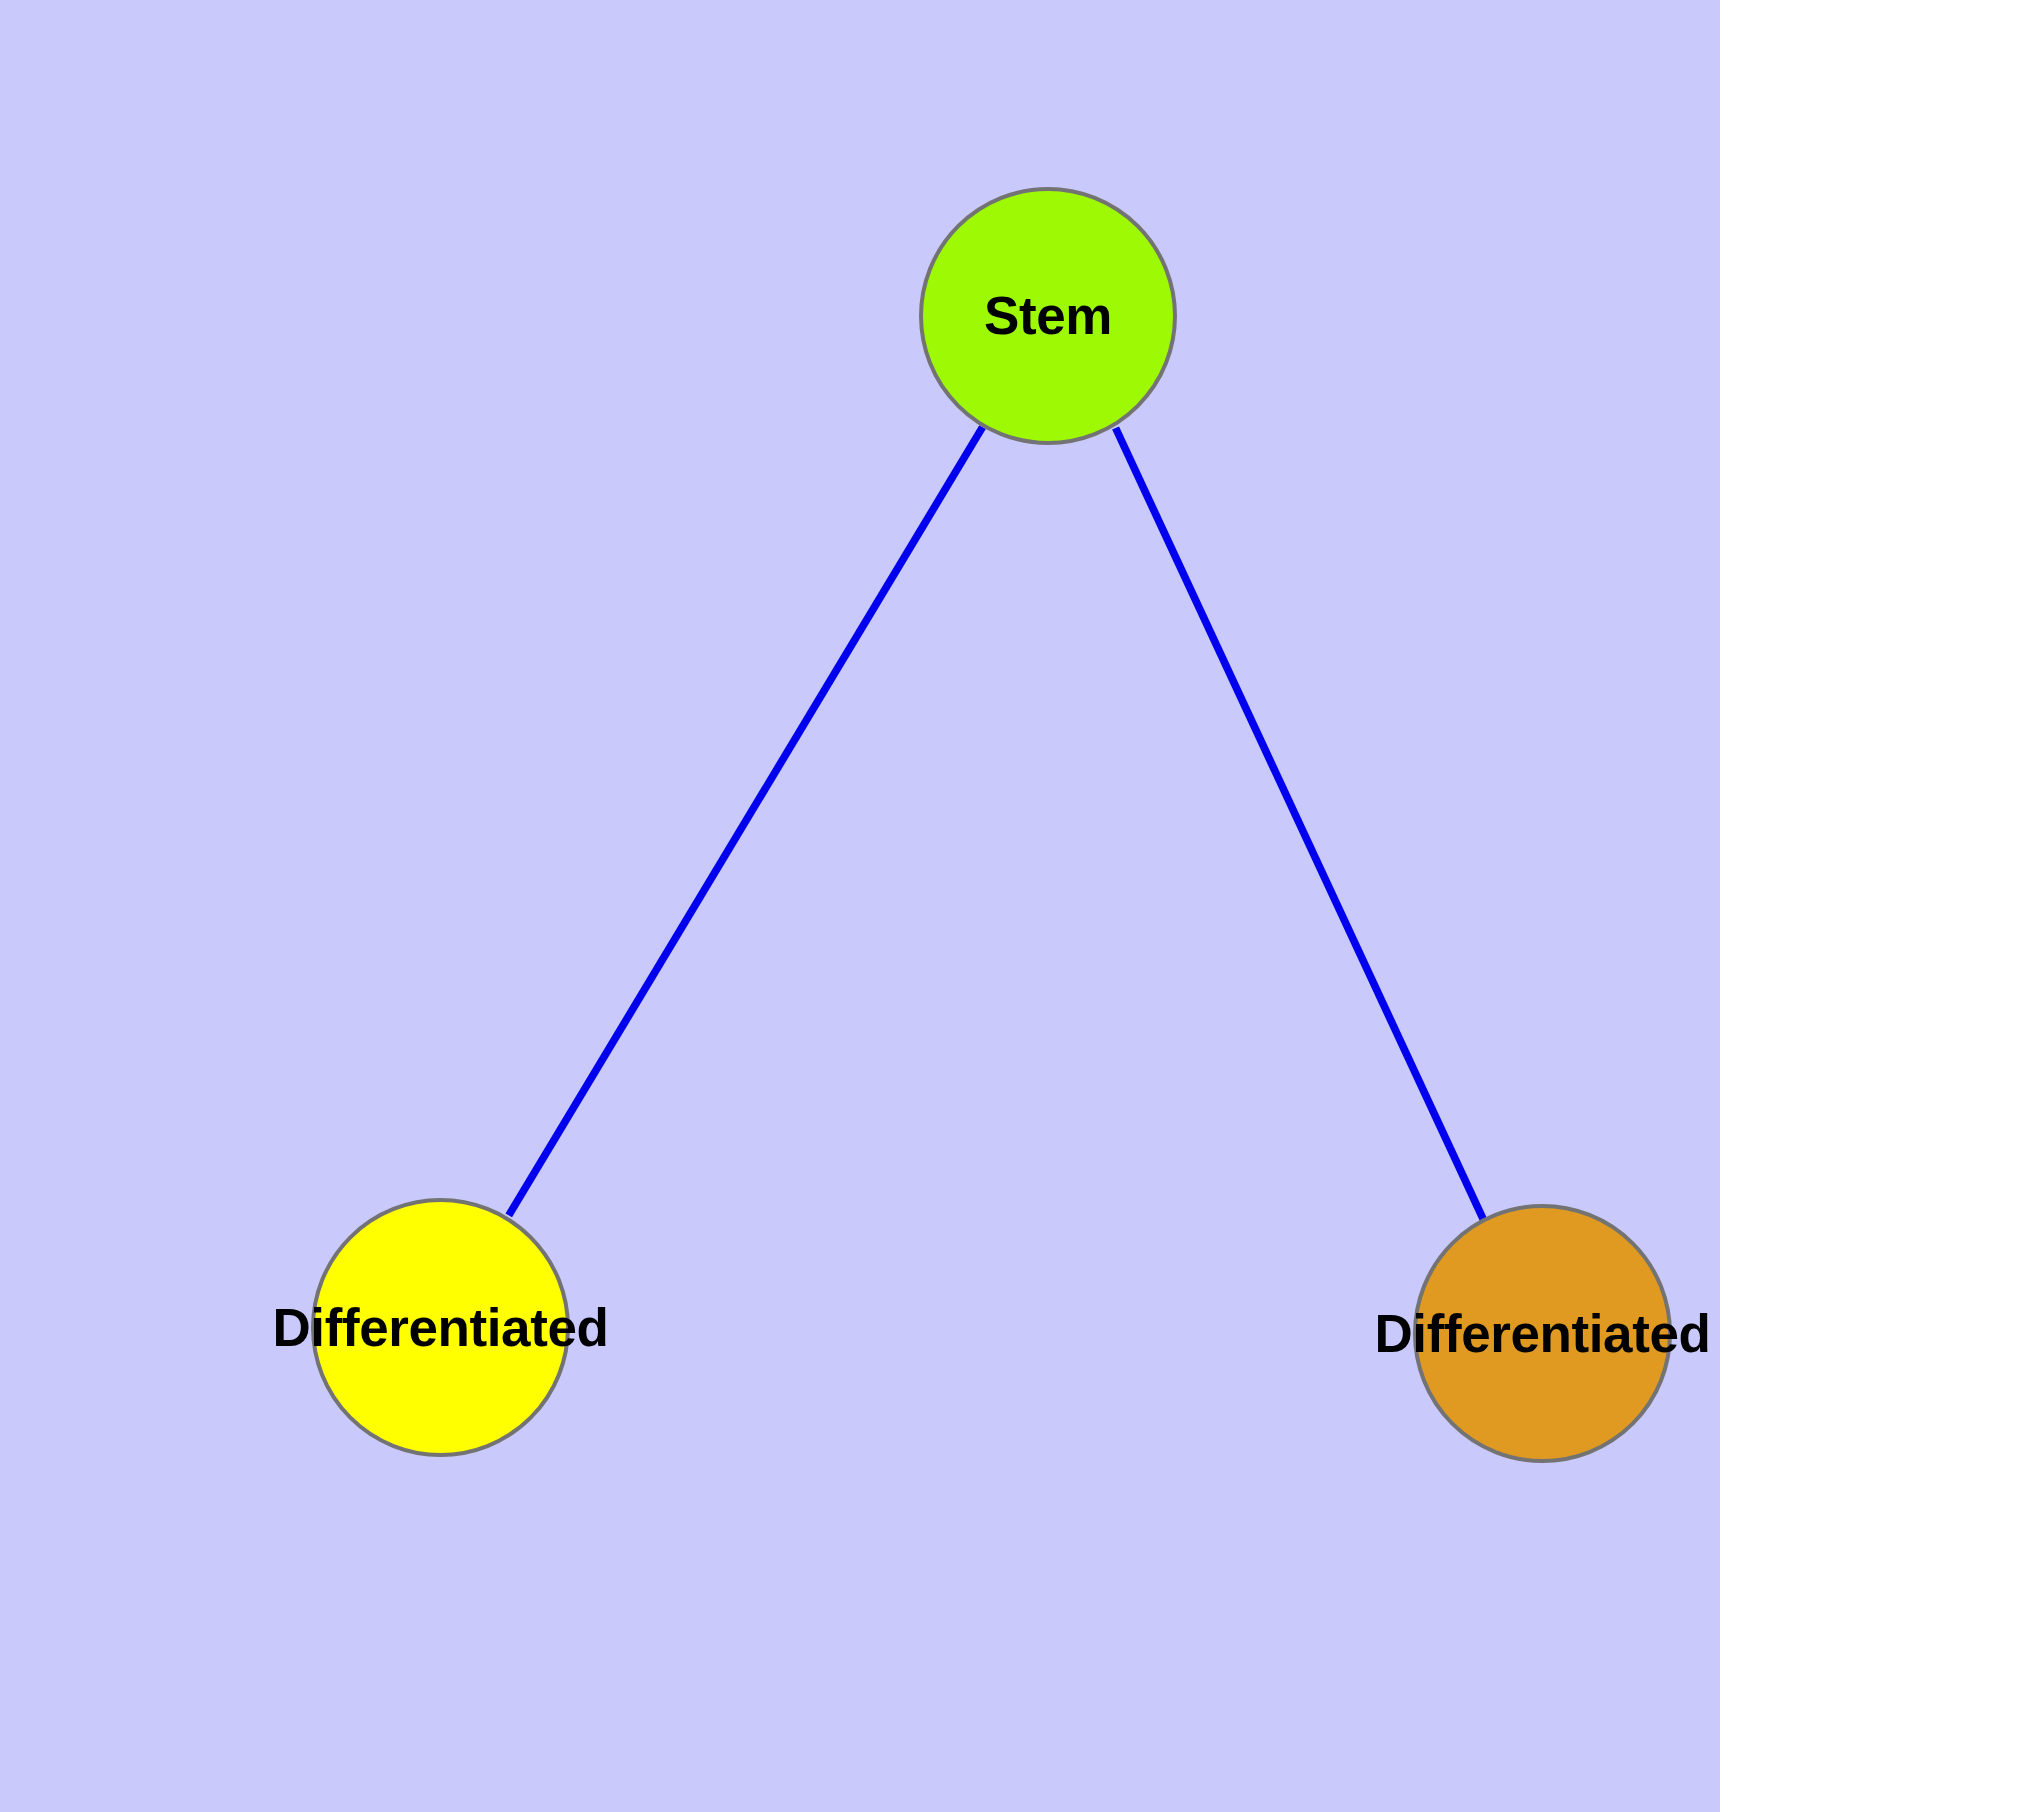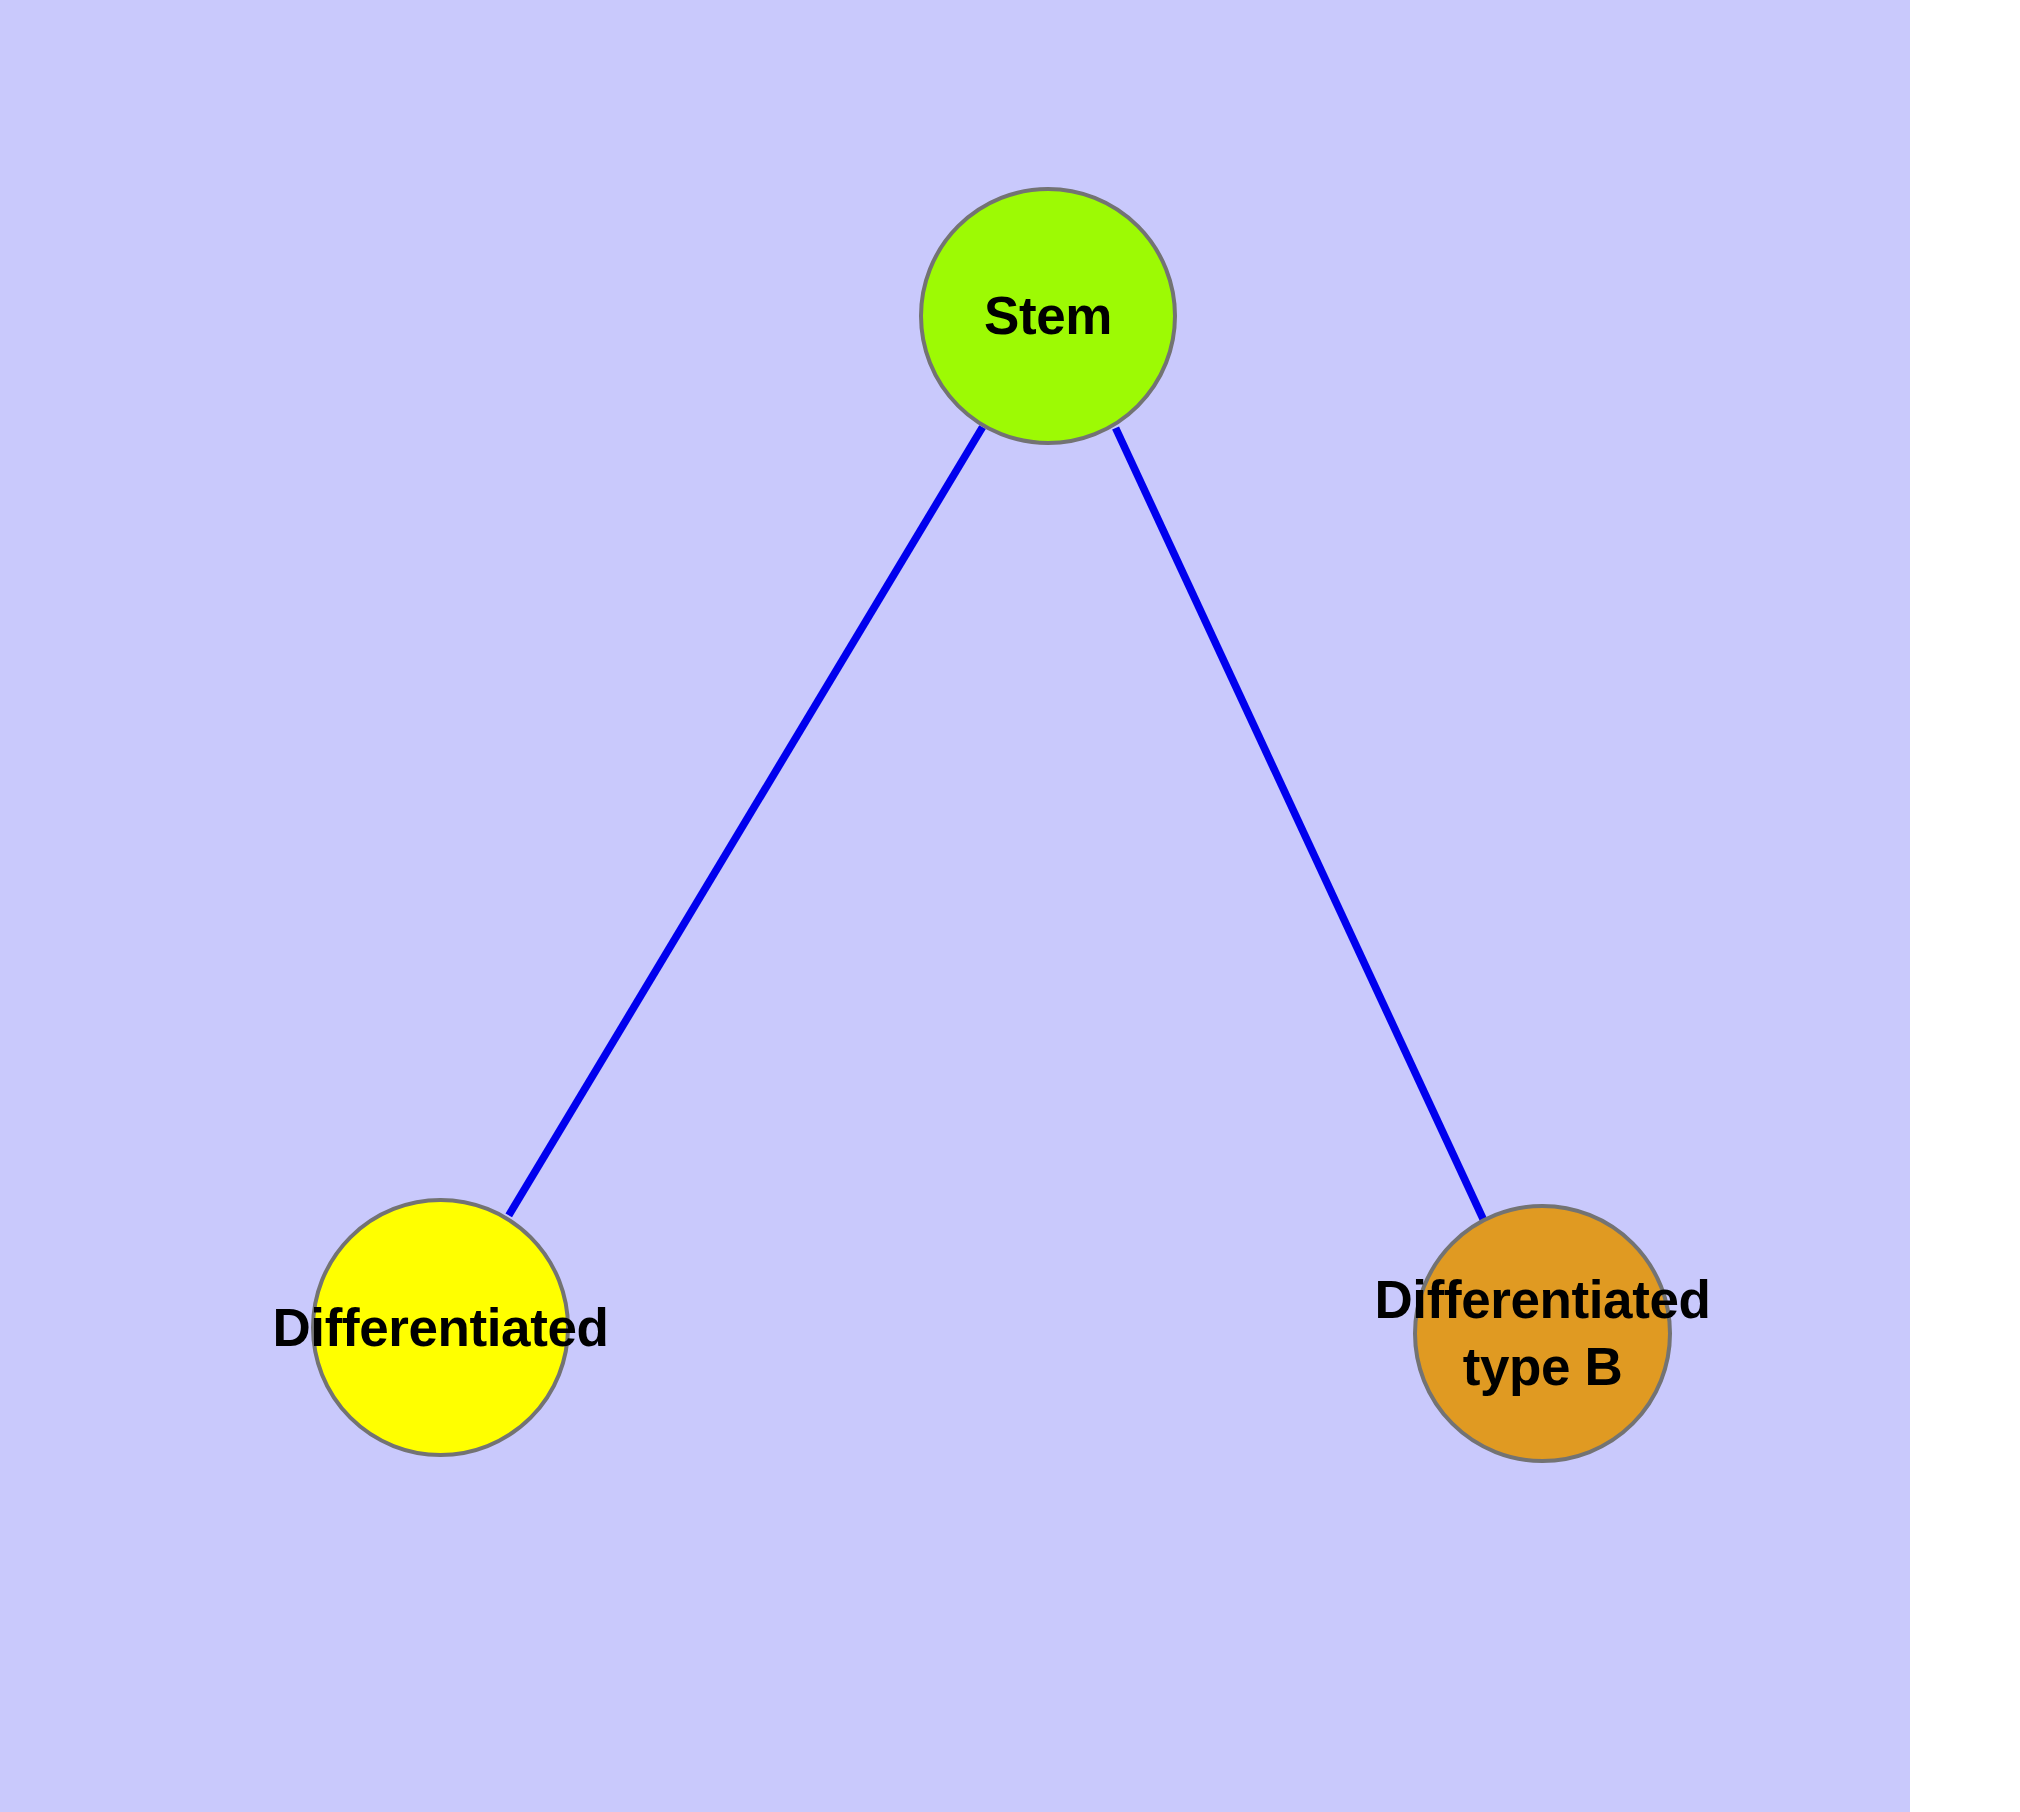--- a/index.html
+++ b/index.html
@@ -51,21 +51,21 @@
     color: #000000;
     line-height: 1.28;
     letter-spacing: -0.4px;
     pointer-events: none;
   }
   .node-label .line { display: block; }
 </style>
 </head>
 <body>
 
-<div id="canvas" style="width: 1910px; height: 1812px; background: rgb(201, 201, 252);">
+<div id="canvas" style="width: 1720px; height: 1812px; background: rgb(201, 201, 252);">
 
   <svg id="edge-layer" viewBox="0 0 2384 2138" xmlns="http://www.w3.org/2000/svg">
     <line class="edge-line" x1="1159" y1="504" x2="600" y2="1434" stroke="#0000ee" stroke-width="9" stroke-linecap="butt"></line>
     <line class="edge-line" x1="1316" y1="505" x2="1750" y2="1439" stroke="#0000ee" stroke-width="9" stroke-linecap="butt"></line>
   </svg>
 
   <div class="node" style="left: 919px; top: 187px; width: 258px; height: 258px;">
     <div class="node-circle" style="width: 258px; height: 258px; background: rgb(157, 250, 4); border-color: rgb(115, 115, 115);"></div>
     <div class="node-label" style="font-size: 53px; color: rgb(0, 0, 0);">
       <span class="line">Stem</span>
@@ -76,18 +76,17 @@
     <div class="node-circle" style="width: 259px; height: 259px; background: rgb(255, 255, 0); border-color: rgb(115, 115, 115);"></div>
     <div class="node-label" style="font-size: 53px; color: rgb(0, 0, 0);">
       <span class="line">Differentiated</span>
     </div>
   </div>
 
   <div class="node" style="left: 1413px; top: 1204px; width: 259px; height: 259px;">
     <div class="node-circle" style="width: 259px; height: 259px; background: rgb(224, 154, 34); border-color: rgb(115, 115, 115);"></div>
     <div class="node-label" style="font-size: 53px; color: rgb(0, 0, 0);">
       <span class="line">Differentiated</span>
-      <span class="line">type B</span>
     </div>
   </div>
 
 </div>
 
 
 </body></html>

